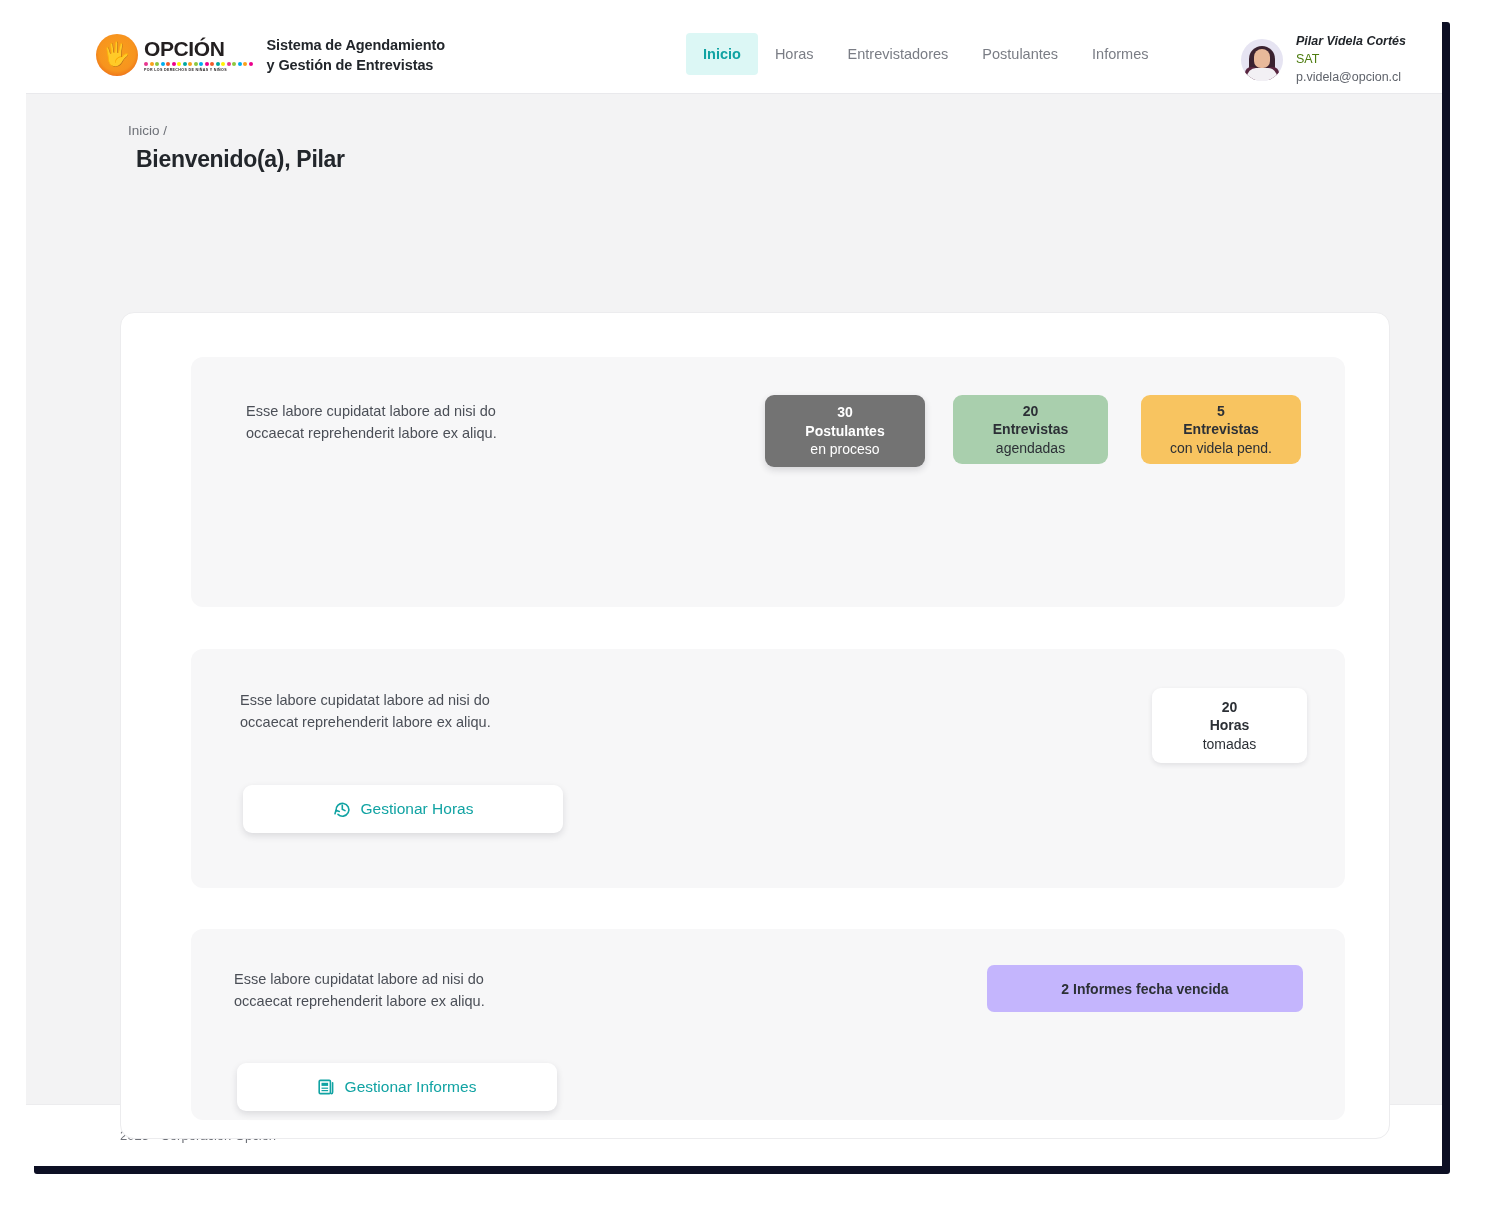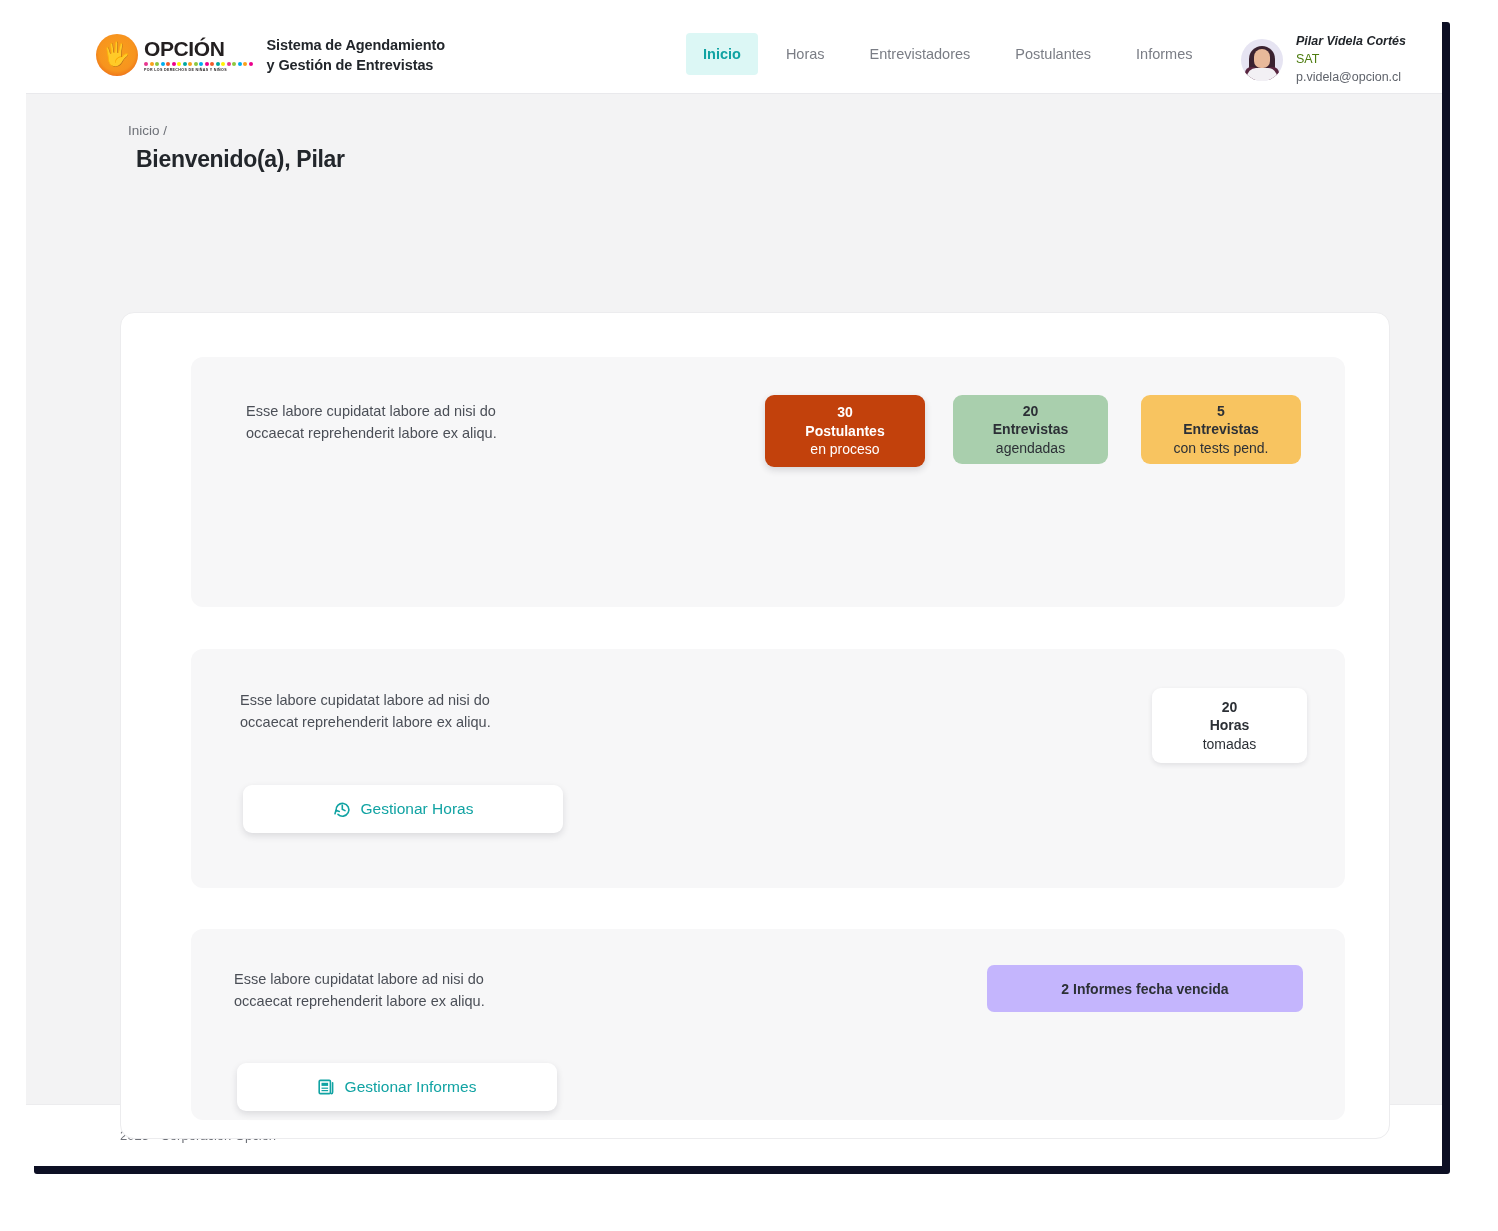--- a/index.html
+++ b/index.html
@@ -75,21 +75,21 @@
     transform: scale(1, 1.15); transform-origin: left center;
   }
 
   .app-title {
     font-size: 14.5px; font-weight: 700; color: #22262b;
     line-height: 1.38; letter-spacing: -0.1px; white-space: pre-line;
   }
 
   .main-nav {
     position: absolute; left: 660px; top: 0; height: 80px;
-    display: flex; align-items: center; gap: 11px; justify-content: center;
+    display: flex; align-items: center; gap: 0; justify-content: center;
   }
   .nav-item {
     font-size: 14.5px; color: #7a7d85; padding: 13px 17px;
     border-radius: 4px; cursor: pointer; white-space: nowrap;
   }
   .nav-item.active {
     color: #11a3a3; font-weight: 700; background: #dcf7f5;
   }
 
   .user-box {
@@ -189,21 +189,21 @@
     position: absolute;
     border-radius: 9px;
     display: flex; flex-direction: column; align-items: center; justify-content: center;
     text-align: center;
     line-height: 1.32;
   }
   .stat .num { font-size: 14px; font-weight: 700; }
   .stat .lbl { font-size: 14px; font-weight: 700; }
   .stat .sub { font-size: 14px; font-weight: 400; }
 
-  .stat.teal   { background: #c2410c; color: #ffffff; box-shadow: 0 3px 7px rgba(30,30,45,0.16); }
+  .stat.teal   { background: #737373; color: #ffffff; box-shadow: 0 3px 7px rgba(30,30,45,0.16); }
   .stat.green  { background: #a9cfad; color: #2c3036; }
   .stat.amber  { background: #f8c460; color: #2c3036; }
   .stat.mauve  { background: #e0dadd; color: #2c3036; }
   .stat.white  { background: #ffffff; color: #2c3036; box-shadow: 0 2px 5px rgba(30,30,45,0.10); }
 
   
   .pill {
     position: absolute;
     border-radius: 7px;
     display: flex; align-items: center; justify-content: center;
@@ -314,21 +314,21 @@
 
         <div class="stat green" style="left:762px; top:38px; width:155px; height:69px;">
           <span class="num">20</span>
           <span class="lbl">Entrevistas</span>
           <span class="sub">agendadas</span>
         </div>
 
         <div class="stat amber" style="left:950px; top:38px; width:160px; height:69px;">
           <span class="num">5</span>
           <span class="lbl">Entrevistas</span>
-          <span class="sub">con tests pend.</span>
+          <span class="sub">con videla pend.</span>
         </div>
       </div>
 
       <div class="panel" id="panel-horas">
         <div class="panel-text" style="left:49px; top:40px;">Esse labore cupidatat labore ad nisi do
 occaecat reprehenderit labore ex aliqu.</div>
 
         <button class="action-btn" style="left:52px; top:136px; width:320px;">
           <span>
             <svg width="18" height="18" viewBox="0 0 18 18">

